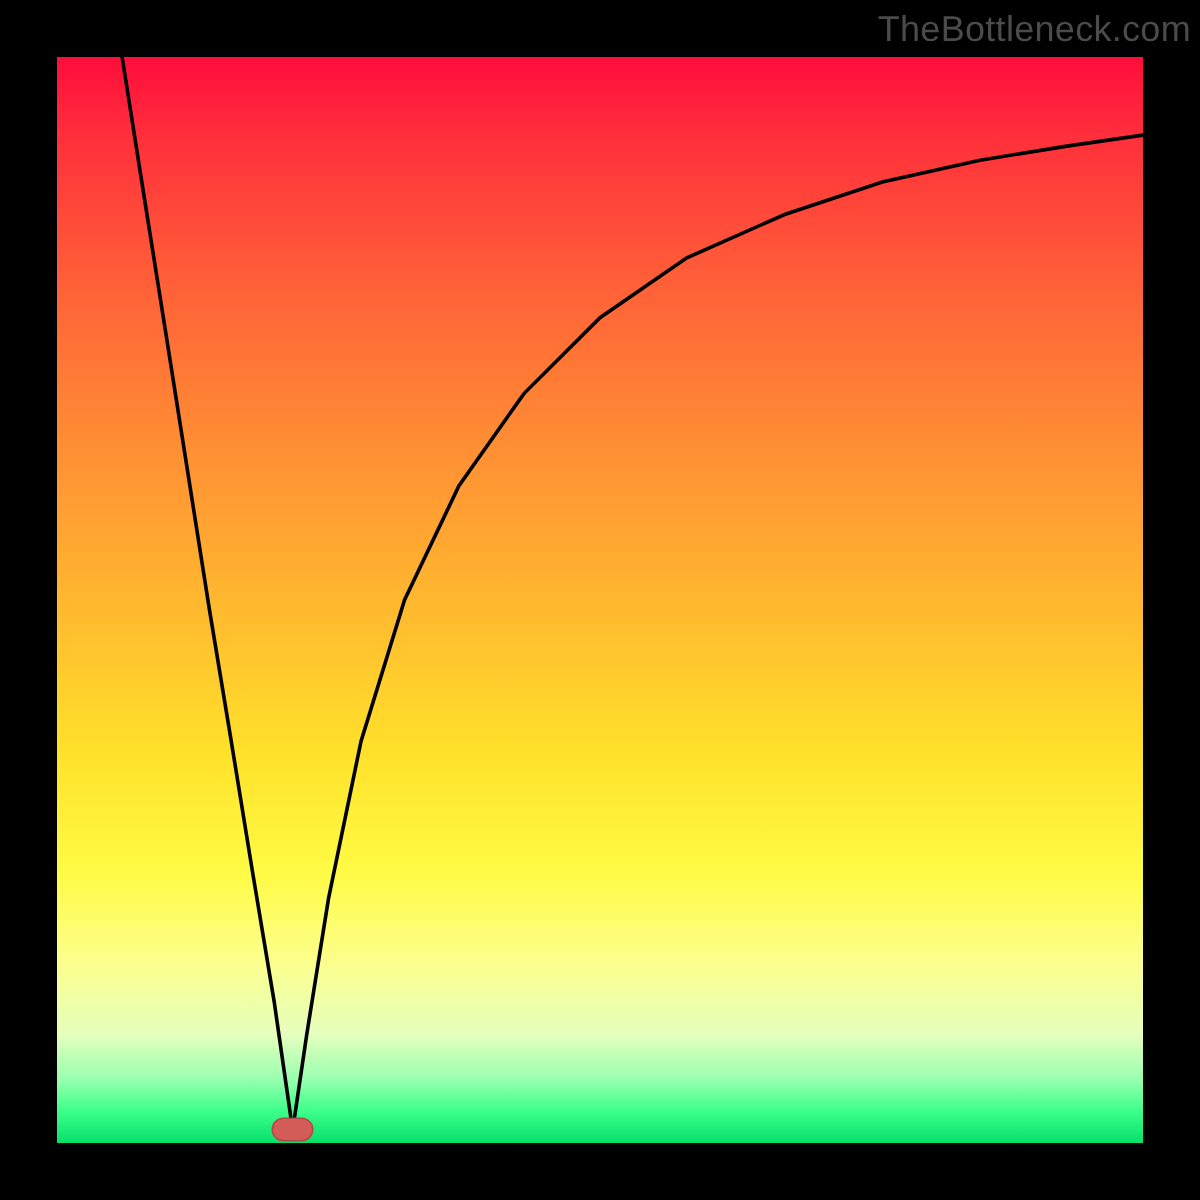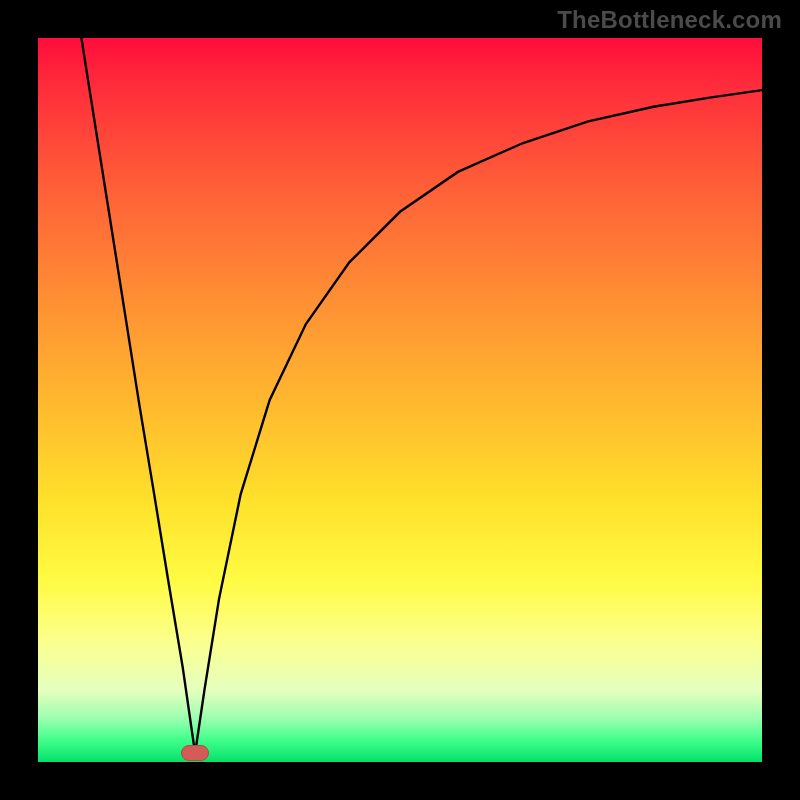--- a/index.html
+++ b/index.html
@@ -56,24 +56,24 @@
     width: 26px;
     height: 14px;
     border-radius: 8px;
     background: #d35c58;
     border: 1px solid #b14a46;
     transform: translate(-50%, -50%);
   }
   .watermark {
     position: absolute;
     top: 6px;
-    right: 18px;
+    right: 6px;
     color: #4b4b4b;
     font-size: 24px;
-    font-weight: 700;
+    font-weight: 400;
     letter-spacing: 0.2px;
     user-select: none;
   }
 </style>
 </head>
 <body>
 
 <div class="frame">
   <div class="watermark">TheBottleneck.com</div>
 

